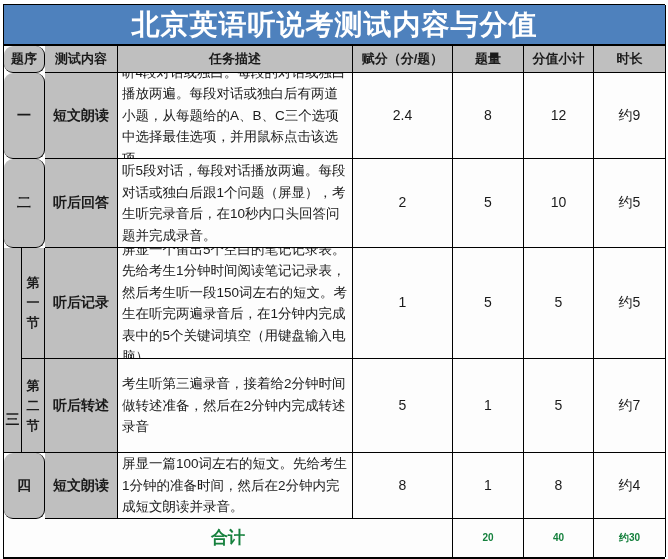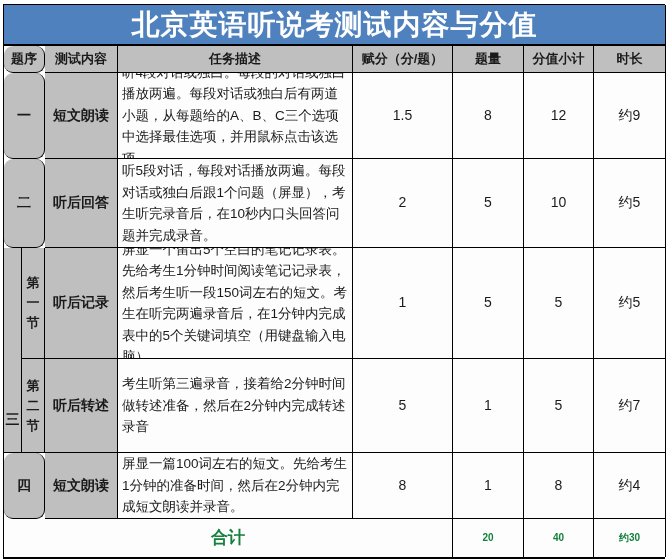--- a/index.html
+++ b/index.html
@@ -121,21 +121,21 @@
   <div class="cell hdr c3">测试内容</div>
   <div class="cell hdr c4">任务描述</div>
   <div class="cell hdr c5">赋分（分/题）</div>
   <div class="cell hdr c7">分值小计</div>
   <div class="cell hdr c6">题量</div>
   <div class="cell hdr c8">时长</div>
 
   <div class="cell gray c12 r3">一</div>
   <div class="cell gray c3 r3">短文朗读</div>
   <div class="cell desc c4 r3">听4段对话或独白。每段的对话或独白播放两遍。每段对话或独白后有两道小题，从每题给的A、B、C三个选项中选择最佳选项，并用鼠标点击该选项。</div>
-  <div class="cell num c5 r3">1.5</div>
+  <div class="cell num c5 r3">2.4</div>
   <div class="cell num c6 r3">8</div>
   <div class="cell num c7 r3">12</div>
   <div class="cell num c8 r3">约9</div>
 
   <div class="cell gray c12 r4">二</div>
   <div class="cell gray c3 r4">听后回答</div>
   <div class="cell desc c4 r4">听5段对话，每段对话播放两遍。每段对话或独白后跟1个问题（屏显），考生听完录音后，在10秒内口头回答问题并完成录音。</div>
   <div class="cell num c5 r4">2</div>
   <div class="cell num c6 r4">5</div>
   <div class="cell num c7 r4">10</div>

